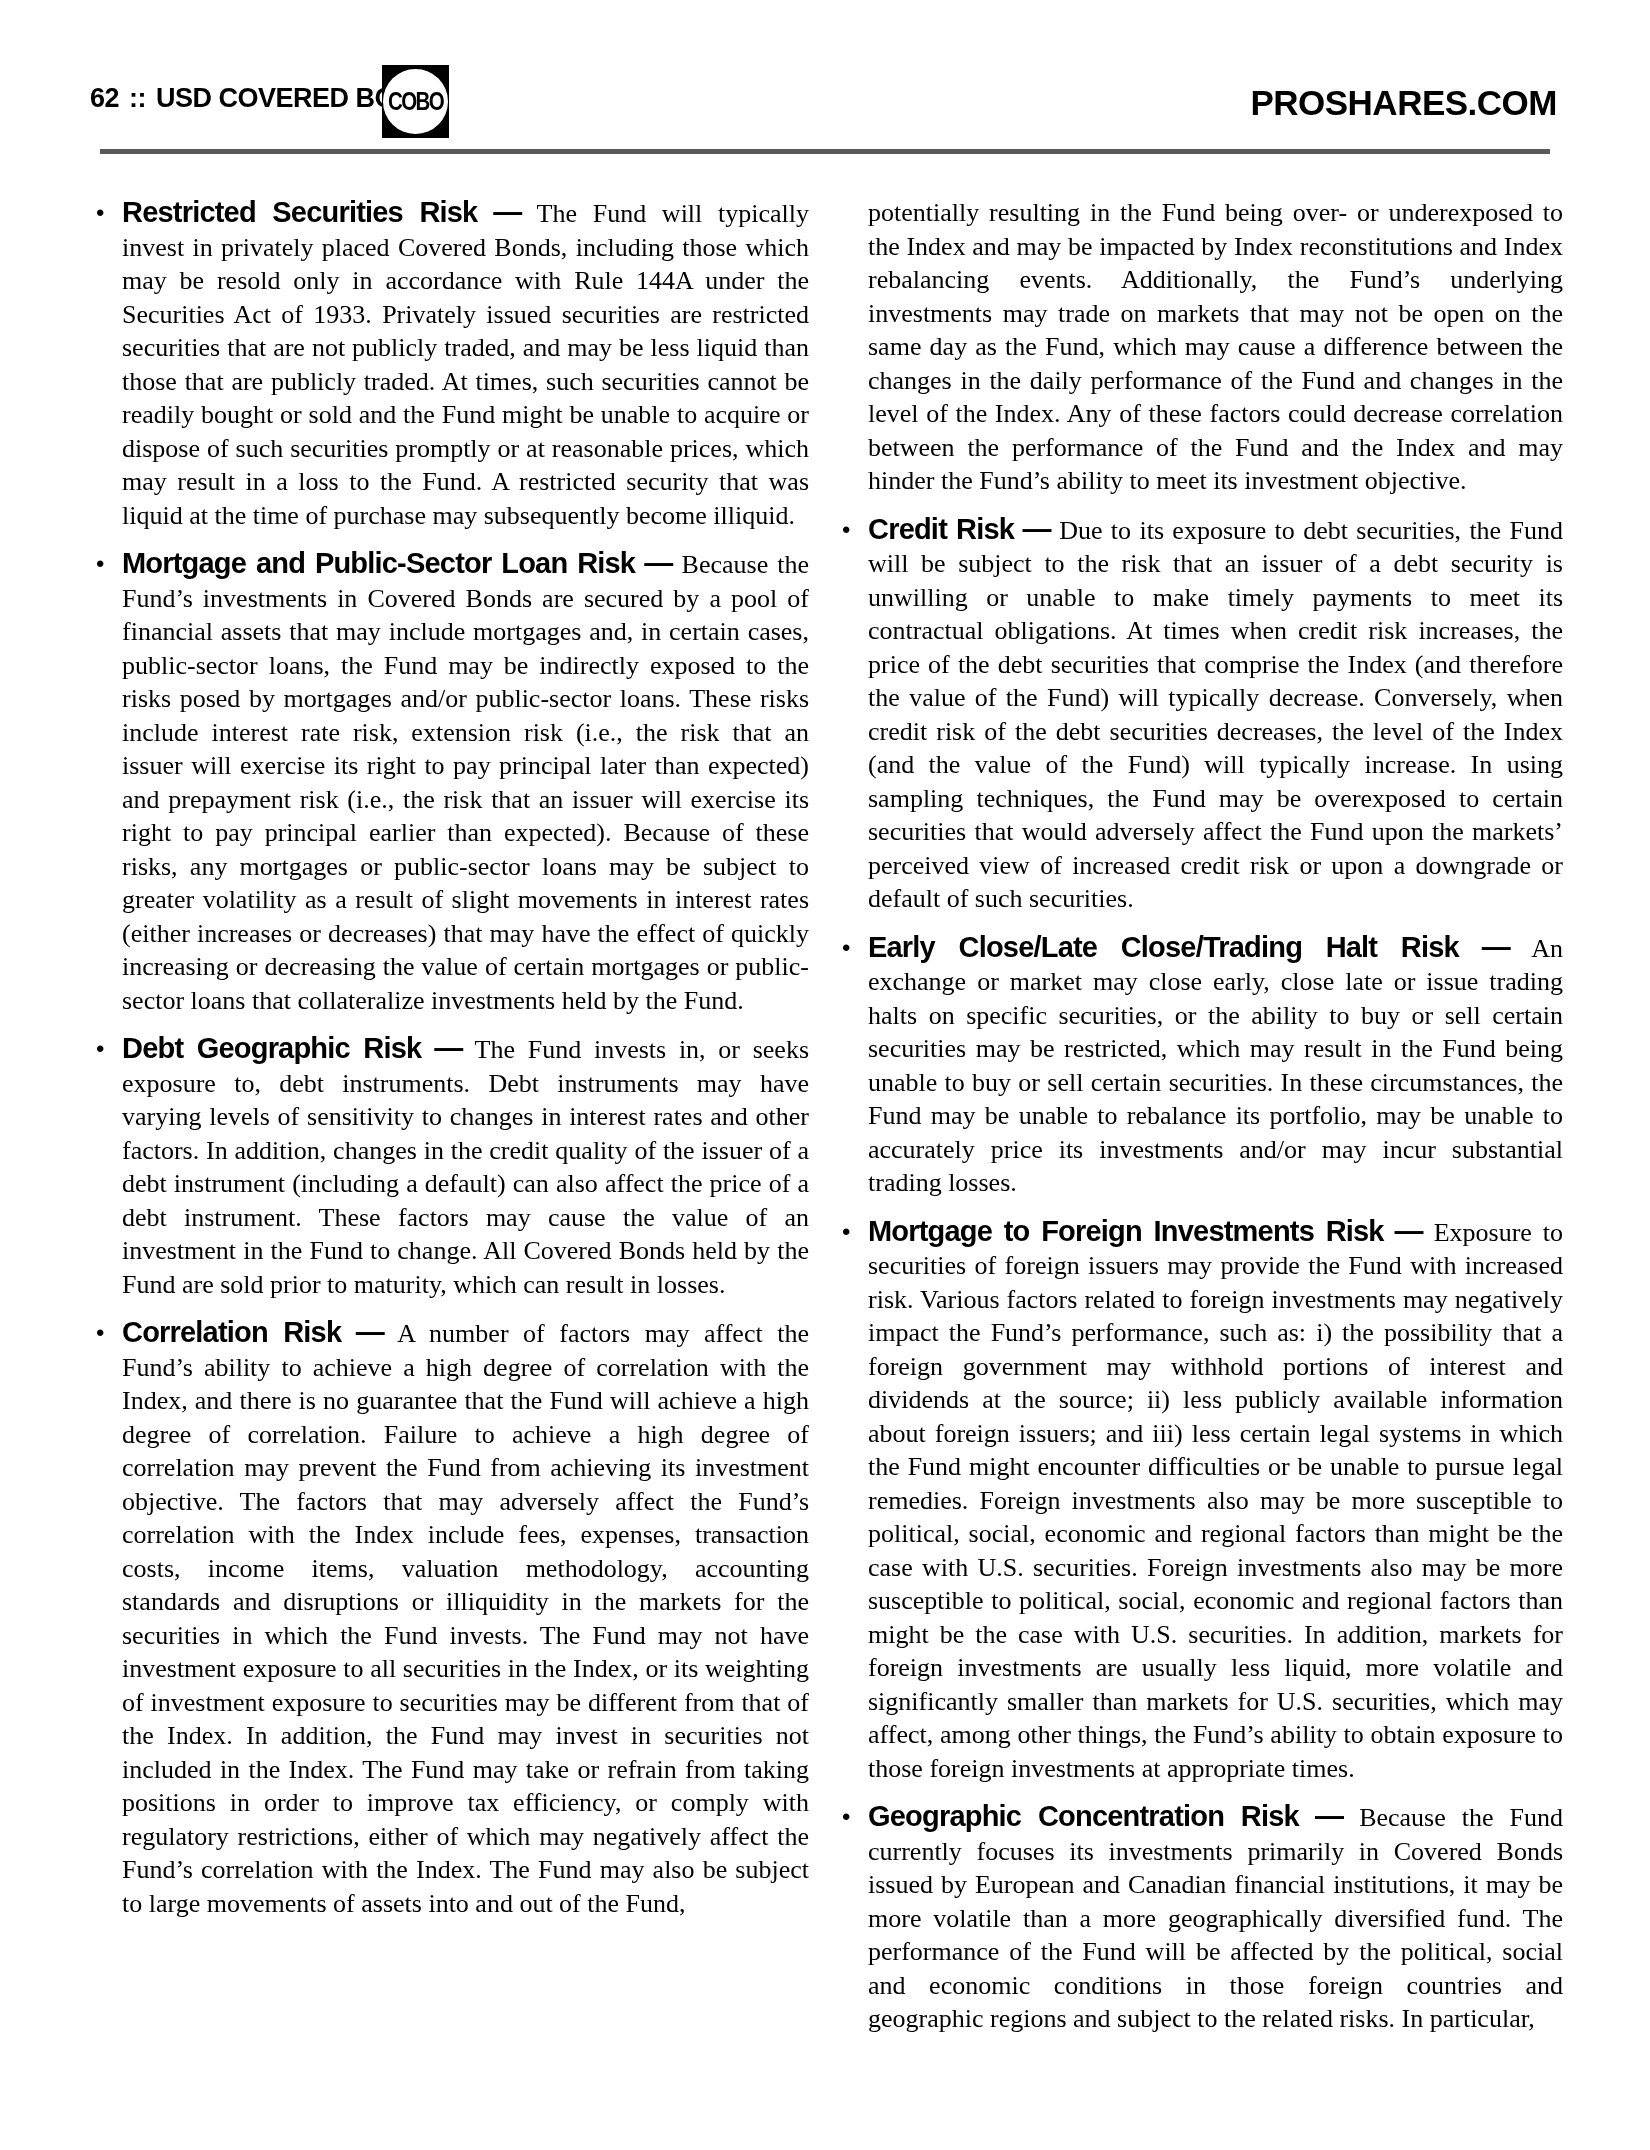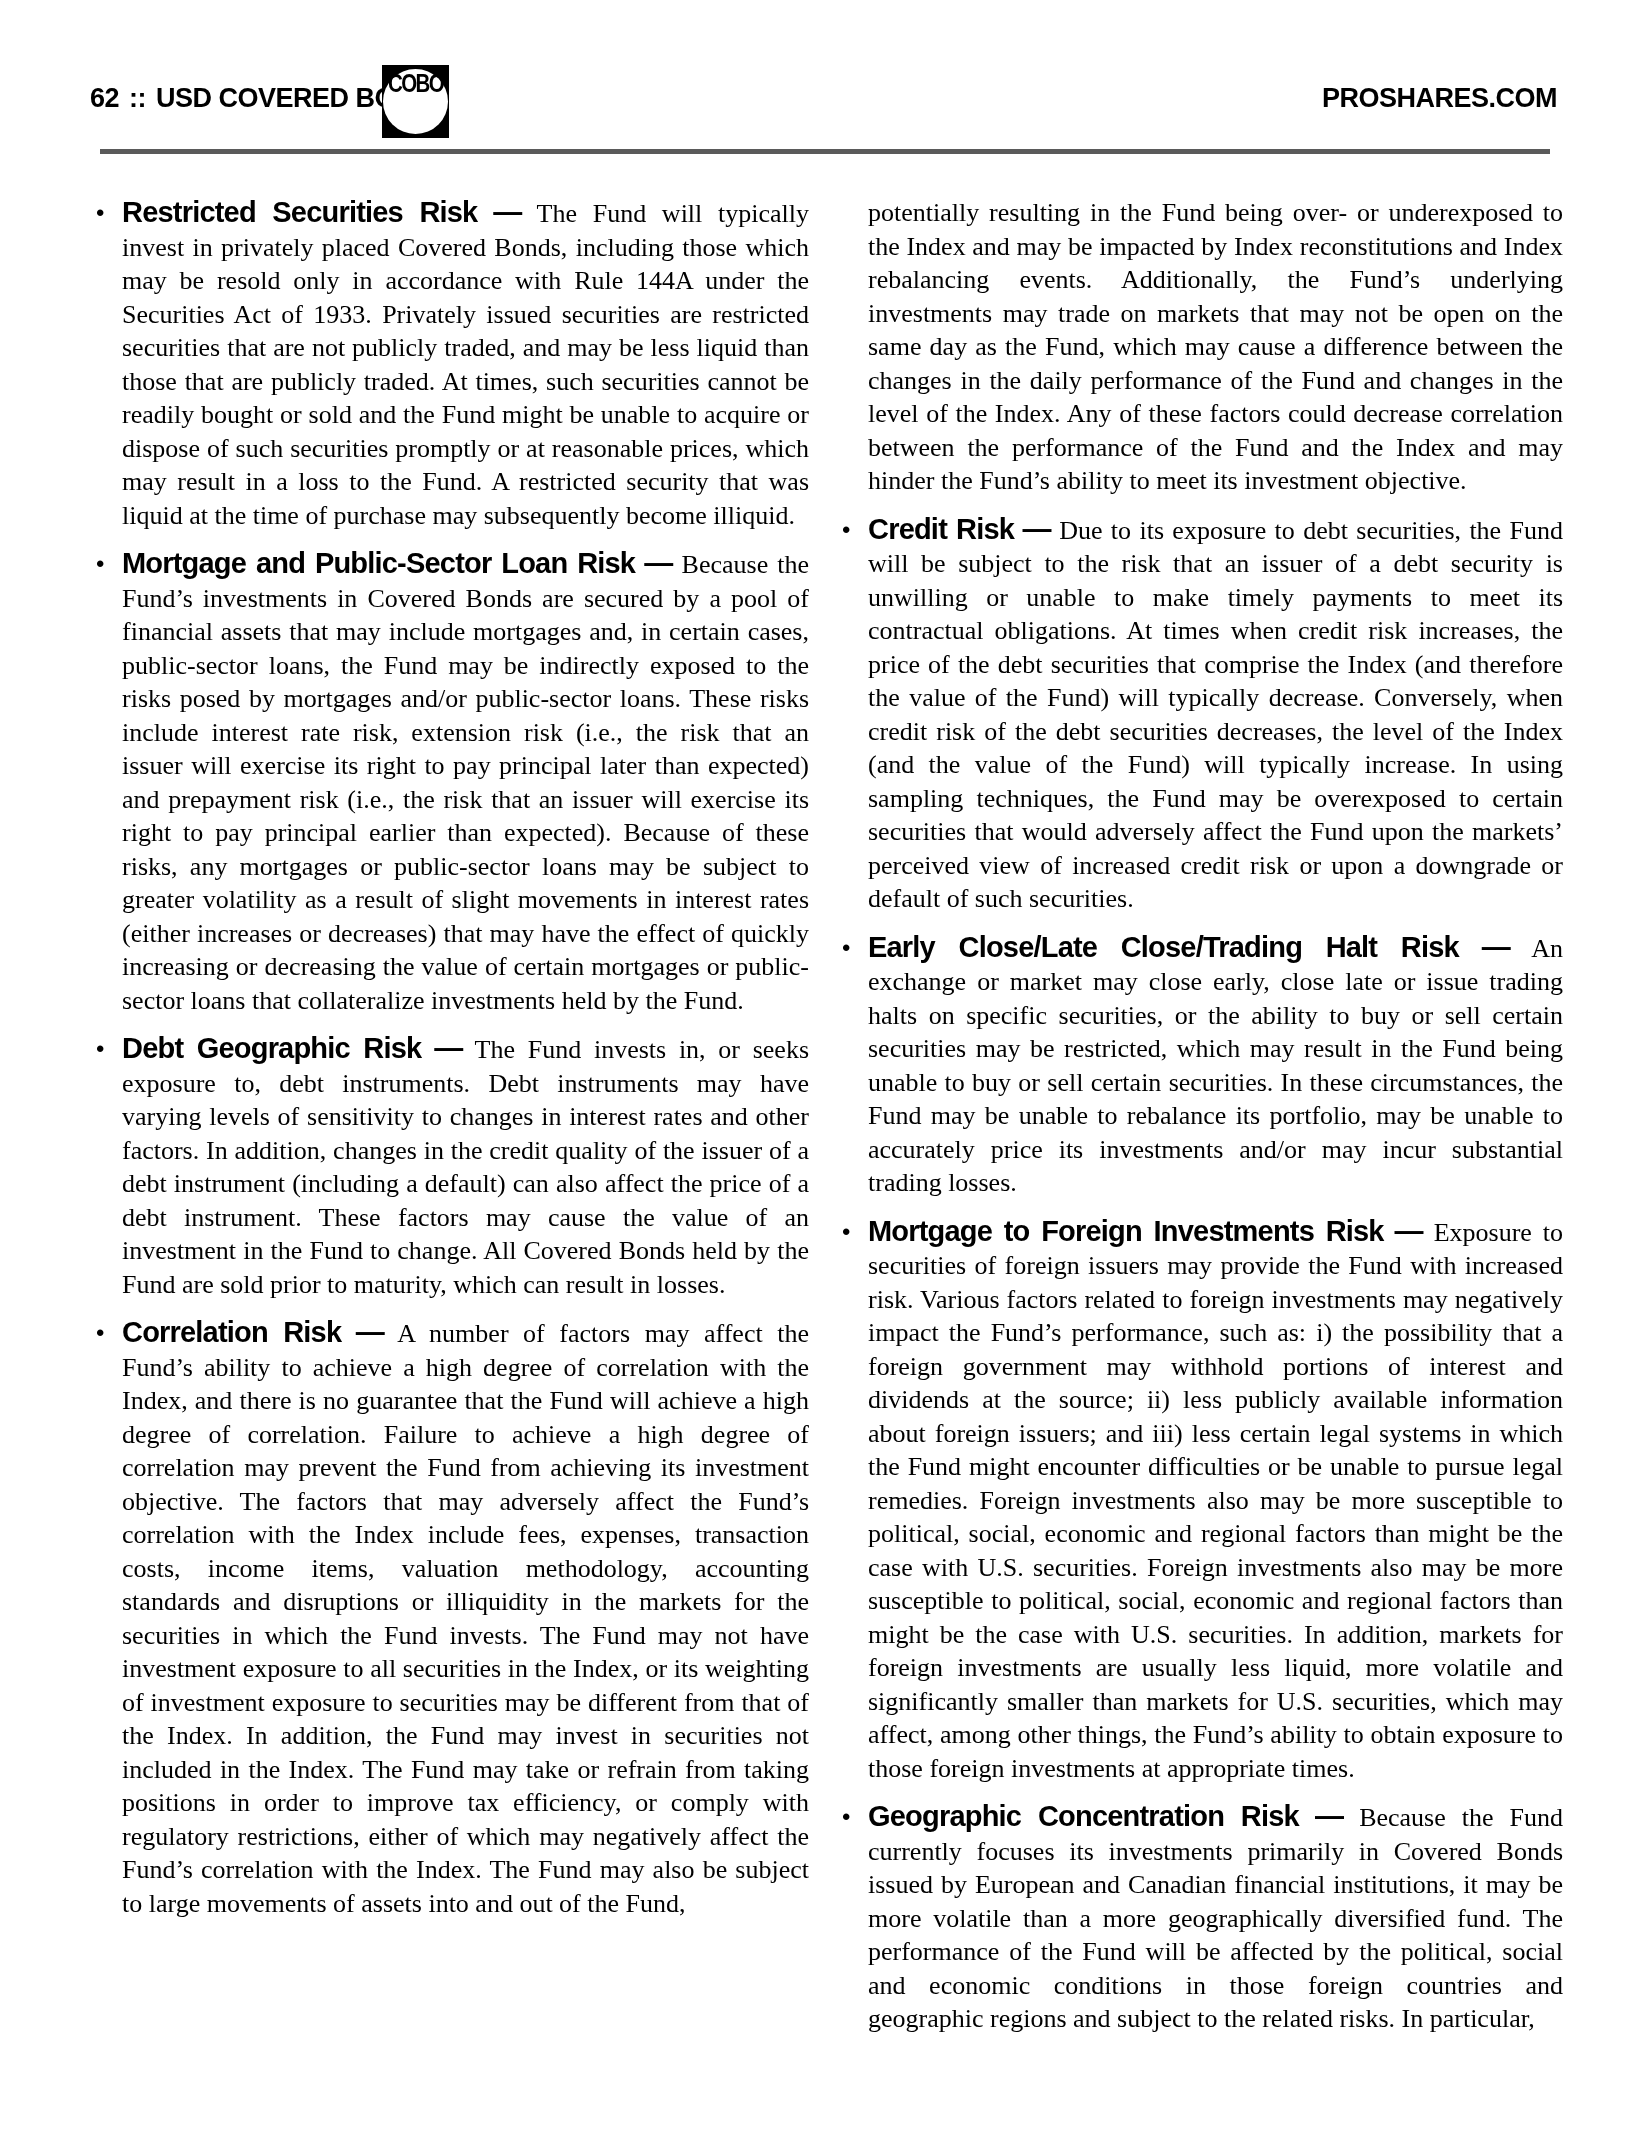--- a/index.html
+++ b/index.html
@@ -10,30 +10,30 @@
   
   .hdr-left {
     position:absolute; left:90px; top:83px;
     font-family:"Liberation Sans", sans-serif; font-weight:bold;
     font-size:27px; letter-spacing:-0.5px; white-space:nowrap;
   }
   .hdr-left .sep { margin:0 10px; }
   .hdr-right {
     position:absolute; right:93px; top:83px;
     font-family:"Liberation Sans", sans-serif; font-weight:bold;
-    font-size:27px; letter-spacing:-0.5px; white-space:nowrap;
+    font-size:35px; letter-spacing:-0.5px; white-space:nowrap;
   }
   .logo {
     position:absolute; left:382px; top:65px; width:67px; height:73px;
     background:#000;
   }
   .logo-circle {
     position:absolute; left:1px; right:1px; top:4px; bottom:4px;
     background:#fff; border-radius:50%;
-    display:flex; align-items:flex-start; justify-content:center;
+    display:flex; align-items:center; justify-content:center;
   }
   .logo-text {
     font-family:"Liberation Sans", sans-serif; font-weight:bold;
     font-size:25px; letter-spacing:-2px; transform:scaleX(0.82); color:#000;
   }
   .rule {
     position:absolute; left:100px; top:149px; width:1450px; height:5px;
     background:#5a5a5a;
   }
   

